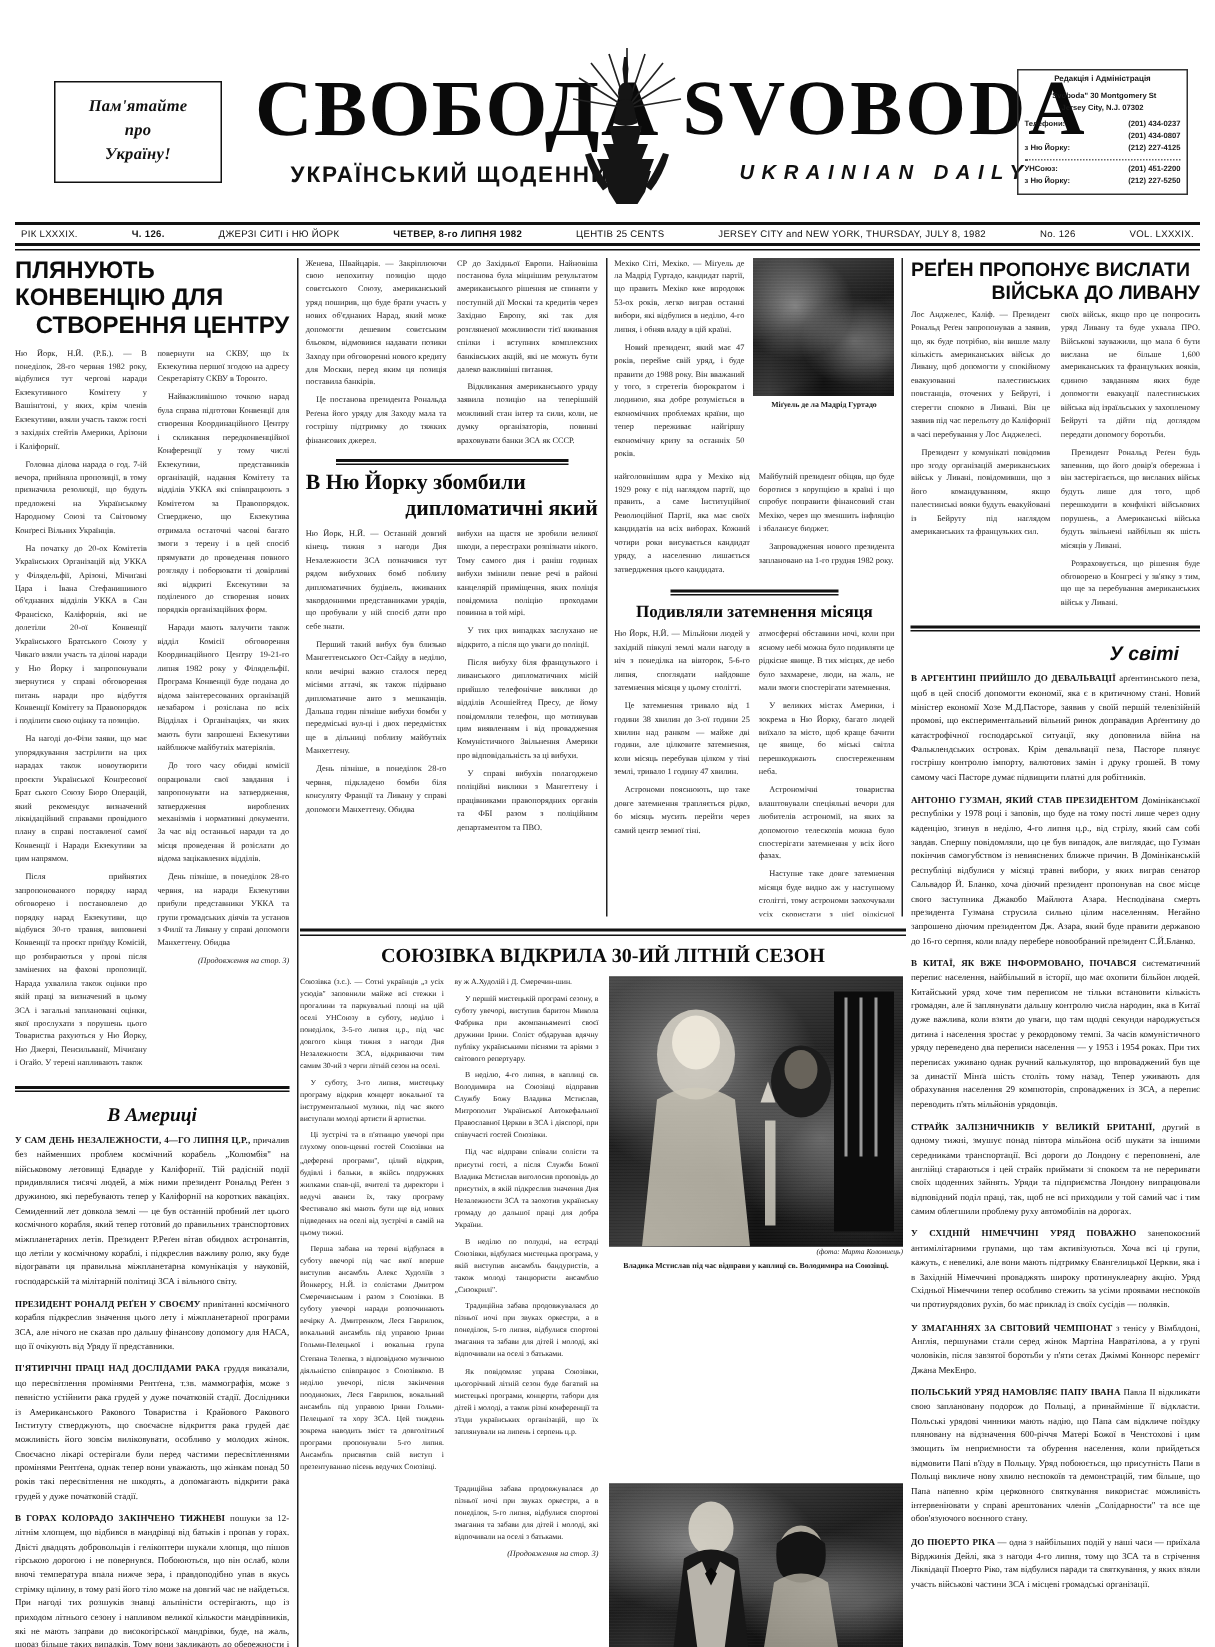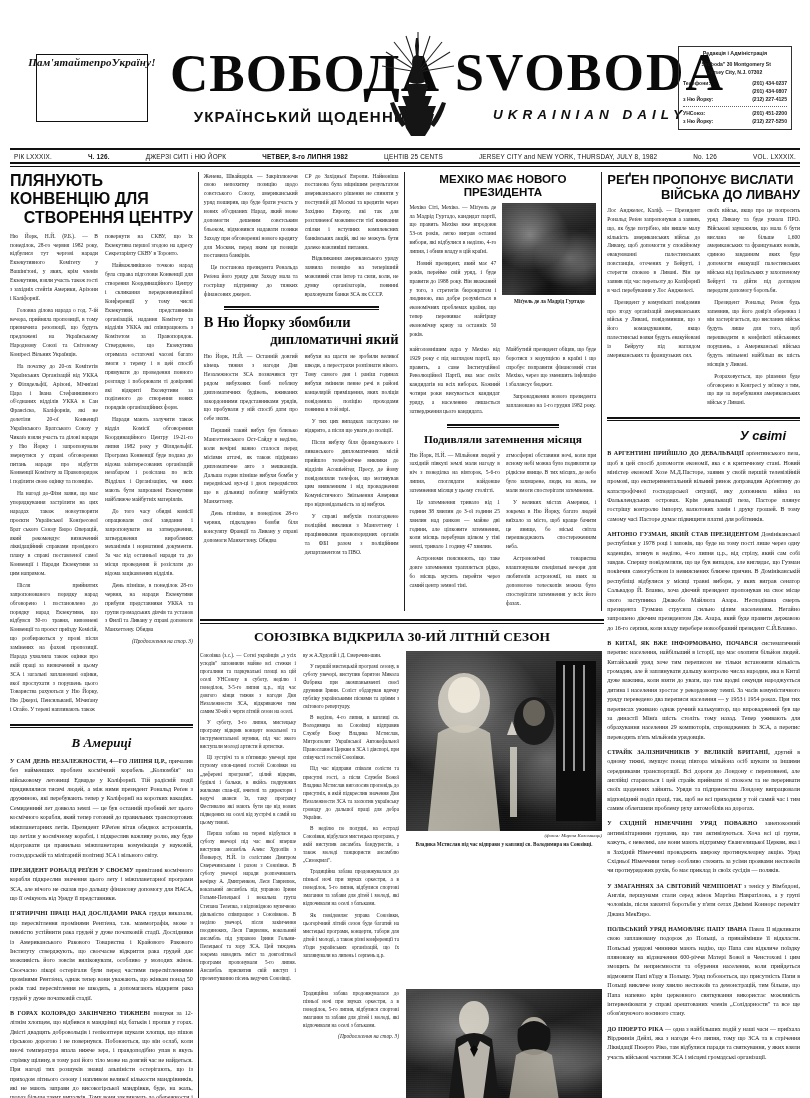--- a/index.html
+++ b/index.html
@@ -7,22 +7,22 @@
     width:810px;height:1098px;overflow:hidden;
     font-family:"Liberation Serif","DejaVu Serif",serif;
     color:#1a1a1a;position:relative;
   }
   .page{width:810px;height:1098px;position:relative;padding:0;box-sizing:border-box;}
 
   
   .masthead{position:relative;height:96px;margin:46px 10px 0 10px;}
   .remember-box{
     position:absolute;left:26px;top:8px;width:110px;height:66px;
-    border:1.5px solid #111;display:flex;flex-direction:row;
-    align-items:flex-start;justify-content:center;line-height:1.45;
+    border:1.5px solid #111;display:flex;flex-direction:column;
+    align-items:center;justify-content:center;line-height:1.45;
   }
   .remember-box span{
     font-family:"Liberation Serif",serif;font-style:italic;font-weight:bold;
     font-size:11px;letter-spacing:.2px;color:#111;
   }
   .title-left{
     position:absolute;left:150px;top:2px;width:290px;text-align:center;
   }
   .title-right{
     position:absolute;left:435px;top:2px;width:290px;text-align:center;
@@ -309,21 +309,20 @@
           <p>У тих цих випадках заслухано не відкрито, а після що уваги до поліції.</p>
           <p>Після вибуху біля французького і ливанського дипломатичних місій прийшло телефонічне виклики до відділів Асошіейтед Пресу, де йому повідомляли телефон, що мотивував цим виявленням і від провадження Комуністичного Звільнення Америки про відповідальність за ці вибухи.</p>
           <p>У справі вибухів полагоджено поліційні виклики з Мангеттену і працівниками правопорядних органів та ФБІ разом з поліційним департаментом та ПВО.</p>
         </div>
       </div>
     </div>
 
     <div class="vrule"></div>
 
     <div class="colgroup c3">
-      <h1 class="hd ctr" style="font-size:11.6px;">МЕХІКО МАЄ НОВОГО ПРЕЗИДЕНТА</h1>
       <div style="display:flex;gap:6px;">
         <div class="body-txt" style="width:48%;">
           <p class="noind">Мехіко Сіті, Мехіко. — Міґуель де ла Мадрід Гуртадо, кандидат партії, що править Мехіко вже впродовж 53-ох років, легко виграв останні вибори, які відбулися в неділю, 4-го липня, і обняв владу в цій країні.</p>
           <p>Новий президент, який має 47 років, перейме свій уряд, і буде правити до 1988 року. Він вважаний у того, з стретегів бюрократом і людиною, яка добре розуміється в економічних проблемах країни, що тепер переживає найгіршу економічну кризу за останніх 50 років.</p>
         </div>
         <div style="width:52%;">
           <div class="photo" style="height:92px;">
               <div class="grain"></div>
             </div>
           <div class="caption b">Міґуель де ла Мадрід Гуртадо</div>

